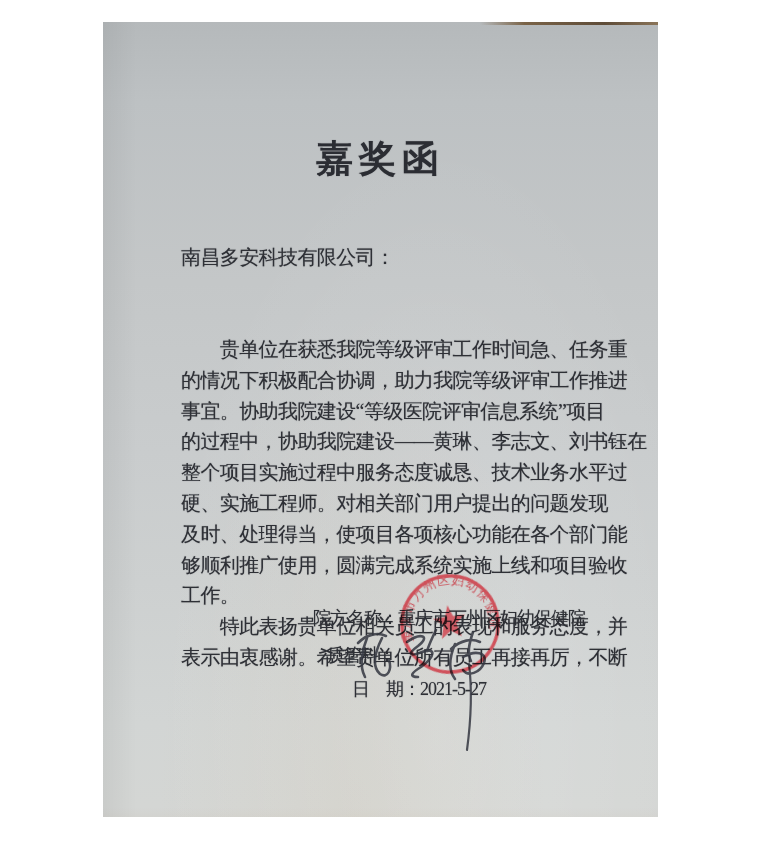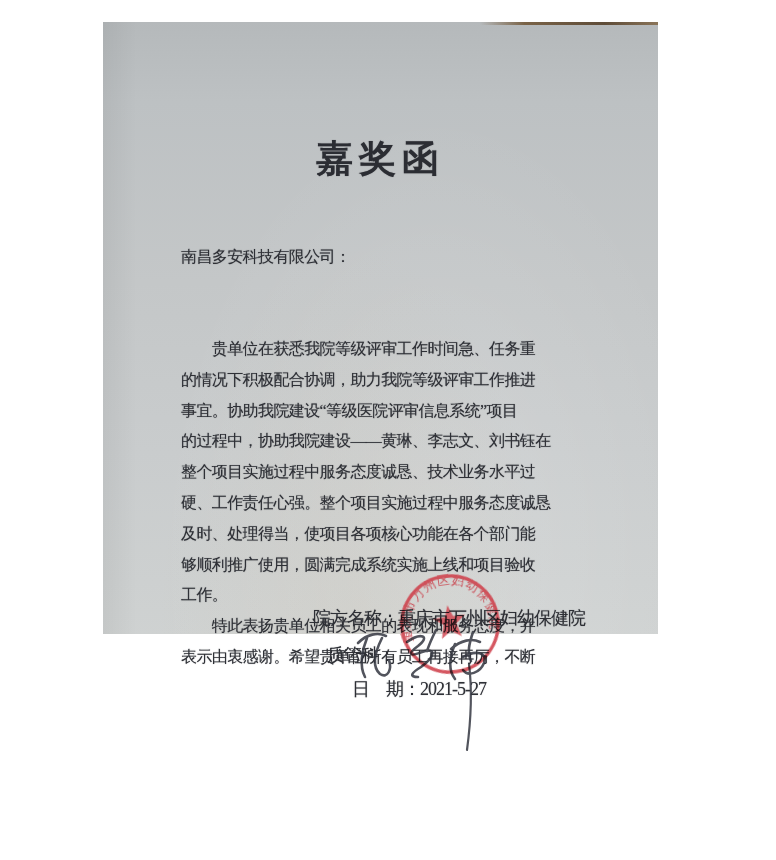--- a/index.html
+++ b/index.html
@@ -3,42 +3,42 @@
 <meta charset="utf-8">
 <style>
   html,body{margin:0;padding:0;}
   body{
     width:776px;height:860px;position:relative;overflow:hidden;
     background:#ffffff;
     font-family:"Liberation Serif","DejaVu Serif",serif;
   }
   
   .photo{
-    position:absolute;left:103px;top:22px;width:555px;height:612px;
+    position:absolute;left:103px;top:22px;width:555px;height:795px;
     background:
       radial-gradient(ellipse at 45% 100%, rgba(196,178,146,.14), transparent 45%),
       radial-gradient(ellipse at 60% 90%, rgba(255,255,255,.16), transparent 60%),
       linear-gradient(90deg, rgba(0,0,0,.05), transparent 34px),
       linear-gradient(180deg,#b5b9bb 0px,#bdc1c3 80px,#c4c7c8 260px,#c9cccd 430px,
                       #cdd0d0 560px,#d2d5d4 700px,#d4d6d4 785px,#cfccc4 818px);
   }
   .edge-strip{
     position:absolute;top:0;right:0;width:178px;height:3px;
     background:linear-gradient(90deg, rgba(94,76,56,0) 0%, #7a6347 25%, #5e4c38 70%, #8a7458 100%);
   }
   .content{position:absolute;inset:0;filter:blur(0.35px);}
   
   .title{
     position:absolute;left:0;top:112px;width:100%;
     text-align:center;font-size:37px;font-weight:bold;letter-spacing:6px;
     color:#2b2d33;text-shadow:0 0 1px rgba(43,45,51,.55);
   }
   .text-block{
     position:absolute;left:78px;top:158px;width:430px;
-    font-size:16px;line-height:30.8px;letter-spacing:-0.6px;
+    font-size:20px;line-height:30.8px;letter-spacing:-0.6px;
     color:#2e3036;text-shadow:0 0 1px rgba(46,48,54,.5);
     white-space:pre;
   }
   .closing{
     position:absolute;left:0;top:584px;width:100%;height:130px;
     font-size:18px;letter-spacing:-1px;color:#2e3036;
     text-shadow:0 0 1px rgba(46,48,54,.5);
   }
   .closing .org-line {position:absolute;left:210px;top:0;}
   .closing .dept-line{position:absolute;left:224px;top:37px;}
@@ -60,21 +60,21 @@
 
 <div class="photo">
   <div class="edge-strip"></div>
 
   <div class="content">
 
     <div class="title">嘉奖函</div>
 
     <div class="text-block">
       <div>南昌多安科技有限公司：</div>
-      <div><div>　　贵单位在获悉我院等级评审工作时间急、任务重</div><div>的情况下积极配合协调，助力我院等级评审工作推进</div><div>事宜。协助我院建设“等级医院评审信息系统”项目</div><div>的过程中，协助我院建设——黄琳、李志文、刘书钰在</div><div>整个项目实施过程中服务态度诚恳、技术业务水平过</div><div>硬、工作责任心强。整个项目实施过程中服务态度诚恳</div><div>及时、处理得当，使项目各项核心功能在各个部门能</div><div>够顺利推广使用，圆满完成系统实施上线和项目验收</div><div>工作。</div><div>　　特此表扬贵单位相关员工的表现和服务态度，并</div><div>表示由衷感谢。希望贵单位所有员工再接再厉，不断</div></div>
+      <div><div>　　贵单位在获悉我院等级评审工作时间急、任务重</div><div>的情况下积极配合协调，助力我院等级评审工作推进</div><div>事宜。协助我院建设“等级医院评审信息系统”项目</div><div>的过程中，协助我院建设——黄琳、李志文、刘书钰在</div><div>整个项目实施过程中服务态度诚恳、技术业务水平过</div><div>硬、实施工程师。对相关部门用户提出的问题发现</div><div>及时、处理得当，使项目各项核心功能在各个部门能</div><div>够顺利推广使用，圆满完成系统实施上线和项目验收</div><div>工作。</div><div>　　特此表扬贵单位相关员工的表现和服务态度，并</div><div>表示由衷感谢。希望贵单位所有员工再接再厉，不断</div></div>
     </div>
 
     <div class="closing">
       <div class="org-line">院方名称：重庆市万州区妇幼保健院</div>
       <div class="dept-line">质管科：</div>
       <div class="date-line">日　期：2021-5-27</div>
     </div>
 
     <div class="signature" role="img" aria-label="手写签名">
       <svg width="160" height="132" viewBox="0 0 160 132" fill="none" stroke="#343741" stroke-width="2.6" stroke-linecap="round" opacity="0.85">

